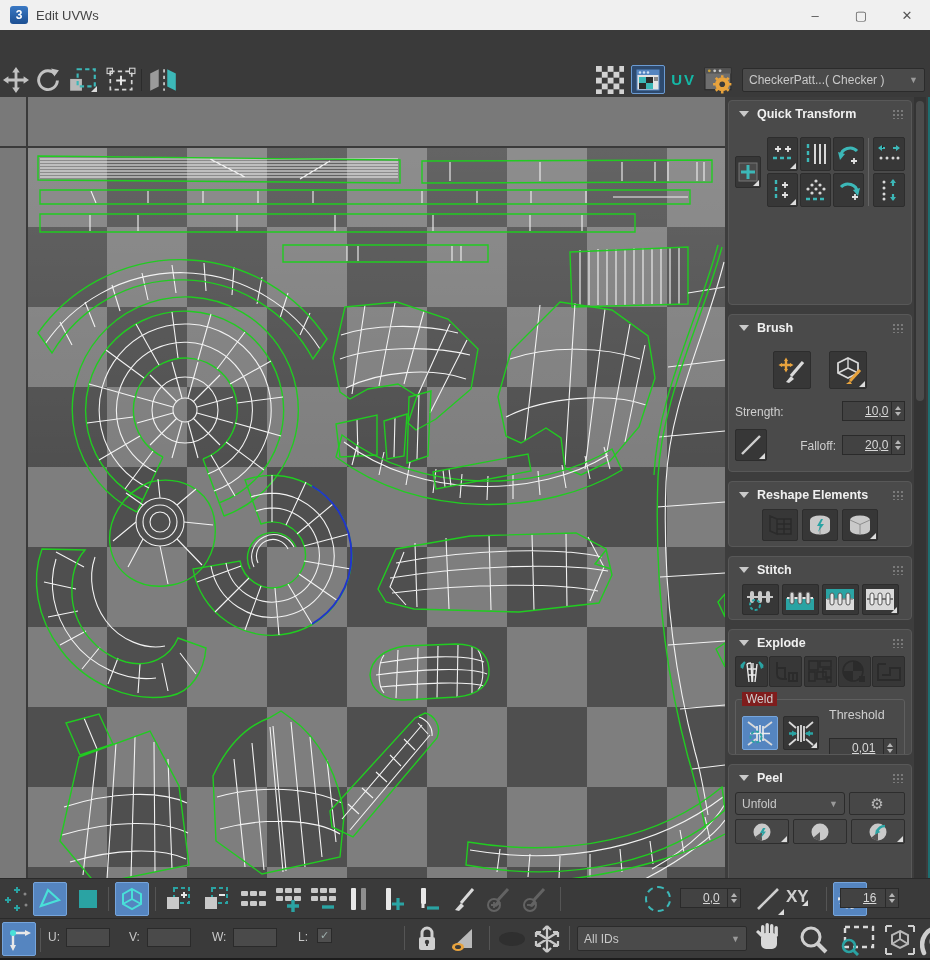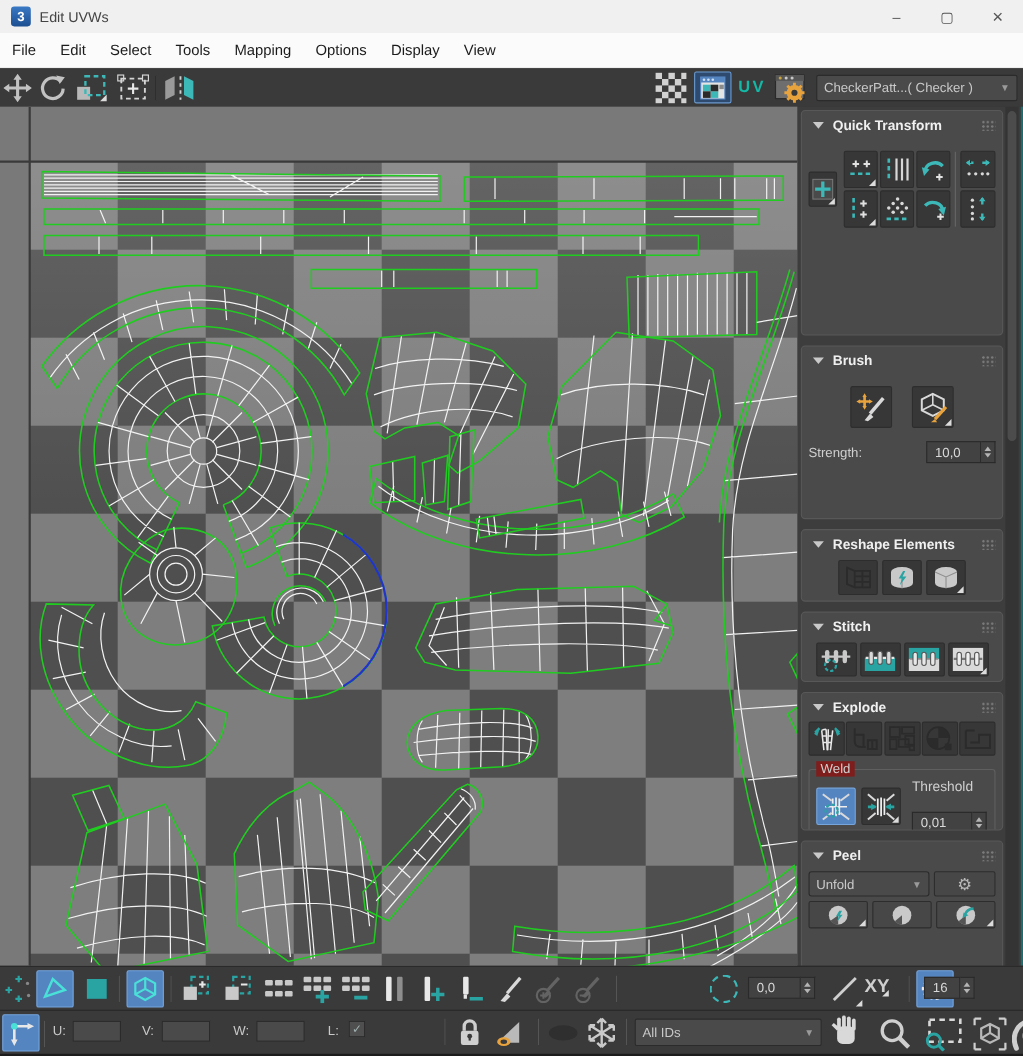--- a/index.html
+++ b/index.html
@@ -56,21 +56,21 @@
   .grip { margin-left:auto; width:13px; height:10px;
     background-image:radial-gradient(#7a7a7a 1px, transparent 1.2px); background-size:4px 4px; }
   .pbtn { background:#373737; border:1px solid #2d2d2d; border-radius:2px; position:relative;
     display:flex; align-items:center; justify-content:center; }
   .pbtn.blue { background:#5585c0; border-color:#76a5dc; }
   .fly::after { content:""; position:absolute; right:1px; bottom:1px;
     border-bottom:6px solid #dcdcdc; border-left:6px solid transparent; }
   .lbl { font-size:12px; color:#cfcfcf; }
   .spin { display:flex; height:20px; }
   .spin .val { background:#424242; border:1px solid #2a2a2a; color:#d8d8d8; font-size:12px;
-    display:flex; align-items:center; padding:0 7px; }
+    display:flex; align-items:center; padding:0 22px;text-decoration:underline; }
   .spin .arrs { width:13px; background:#424242; border:1px solid #2a2a2a; border-left:none;
     display:flex; flex-direction:column; align-items:center; justify-content:center; gap:2px; }
   .ua { width:0; height:0; border-left:3px solid transparent; border-right:3px solid transparent;
     border-bottom:4px solid #b5b5b5; }
   .da { width:0; height:0; border-left:3px solid transparent; border-right:3px solid transparent;
     border-top:4px solid #b5b5b5; }
   .bluebtn { background:#5d87be; border:1px solid #4a719f; border-radius:3px; color:#e8f1fd;
     font-size:12.5px; display:flex; align-items:center; justify-content:center; height:23px; }
   .groupbox { border:1px solid #5f5f5f; border-radius:3px; position:relative; }
   .weld-cap { position:absolute; top:-8px; left:6px; background:#7f1d1d; padding:0 4px; font-size:12px; color:#cfcfcf; }
@@ -99,30 +99,20 @@
   <div class="titlebar">
     <div class="appicon">3</div>
     <div class="title-text">Edit UVWs</div>
     <div class="wbtns">
       <div class="wbtn">–</div>
       <div class="wbtn">▢</div>
       <div class="wbtn">✕</div>
     </div>
   </div>
 
-  <div class="menubar">
-    <div class="menu-item">File</div>
-    <div class="menu-item">Edit</div>
-    <div class="menu-item">Select</div>
-    <div class="menu-item">Tools</div>
-    <div class="menu-item">Mapping</div>
-    <div class="menu-item">Options</div>
-    <div class="menu-item">Display</div>
-    <div class="menu-item">View</div>
-  </div>
 
   <div class="toolbar">
     <div class="tico" style="margin-left:3px">
       <svg width="26" height="26" viewBox="0 0 24 24">
           <path d="M12 3 V21 M3 12 H21" stroke="#c2c2c2" stroke-width="2.6"></path>
           <path d="M12 0 L8.5 5 H15.5 Z M12 24 L8.5 19 H15.5 Z M0 12 L5 8.5 V15.5 Z M24 12 L19 8.5 V15.5 Z" fill="#c2c2c2"></path>
         </svg>
     </div>
     <div class="tico" style="margin-left:6px">
       <svg width="25" height="25" viewBox="0 0 24 24">
@@ -475,20 +465,35 @@
       <div style="display:flex; align-items:center; margin-top:12px">
         <div style="flex:1; text-align:left; padding-right:6px"><span class="lbl">Strength:</span></div>
         <div class="spin">
           <div class="val" style="width:50px">10,0</div>
           <div class="arrs">
               <div class="ua"></div>
               <div class="da"></div>
             </div>
         </div>
       </div>
+      <div style="display:flex; align-items:center; margin-top:8px">
+        <div class="pbtn fly" style="width:32px;height:32px">
+          <svg width="22" height="22" viewBox="0 0 22 22">
+              <path d="M2 20 L20 2" stroke="#cfcfcf" stroke-width="2.4"></path>
+            </svg>
+        </div>
+        <div style="flex:1; text-align:right; padding-right:6px"><span class="lbl">Falloff:</span></div>
+        <div class="spin">
+          <div class="val" style="width:50px">20,0</div>
+          <div class="arrs">
+              <div class="ua"></div>
+              <div class="da"></div>
+            </div>
+        </div>
+      </div>
     </div>
 
     <div class="section" style="height:66px">
       <div class="sec-head">
         <div class="ctri"></div>
         <div class="sec-title">Reshape Elements</div>
         <div class="grip"></div>
       </div>
       <div style="display:flex; justify-content:center; gap:4px; margin-top:5px">
         <div class="pbtn" style="width:36px;height:32px">

